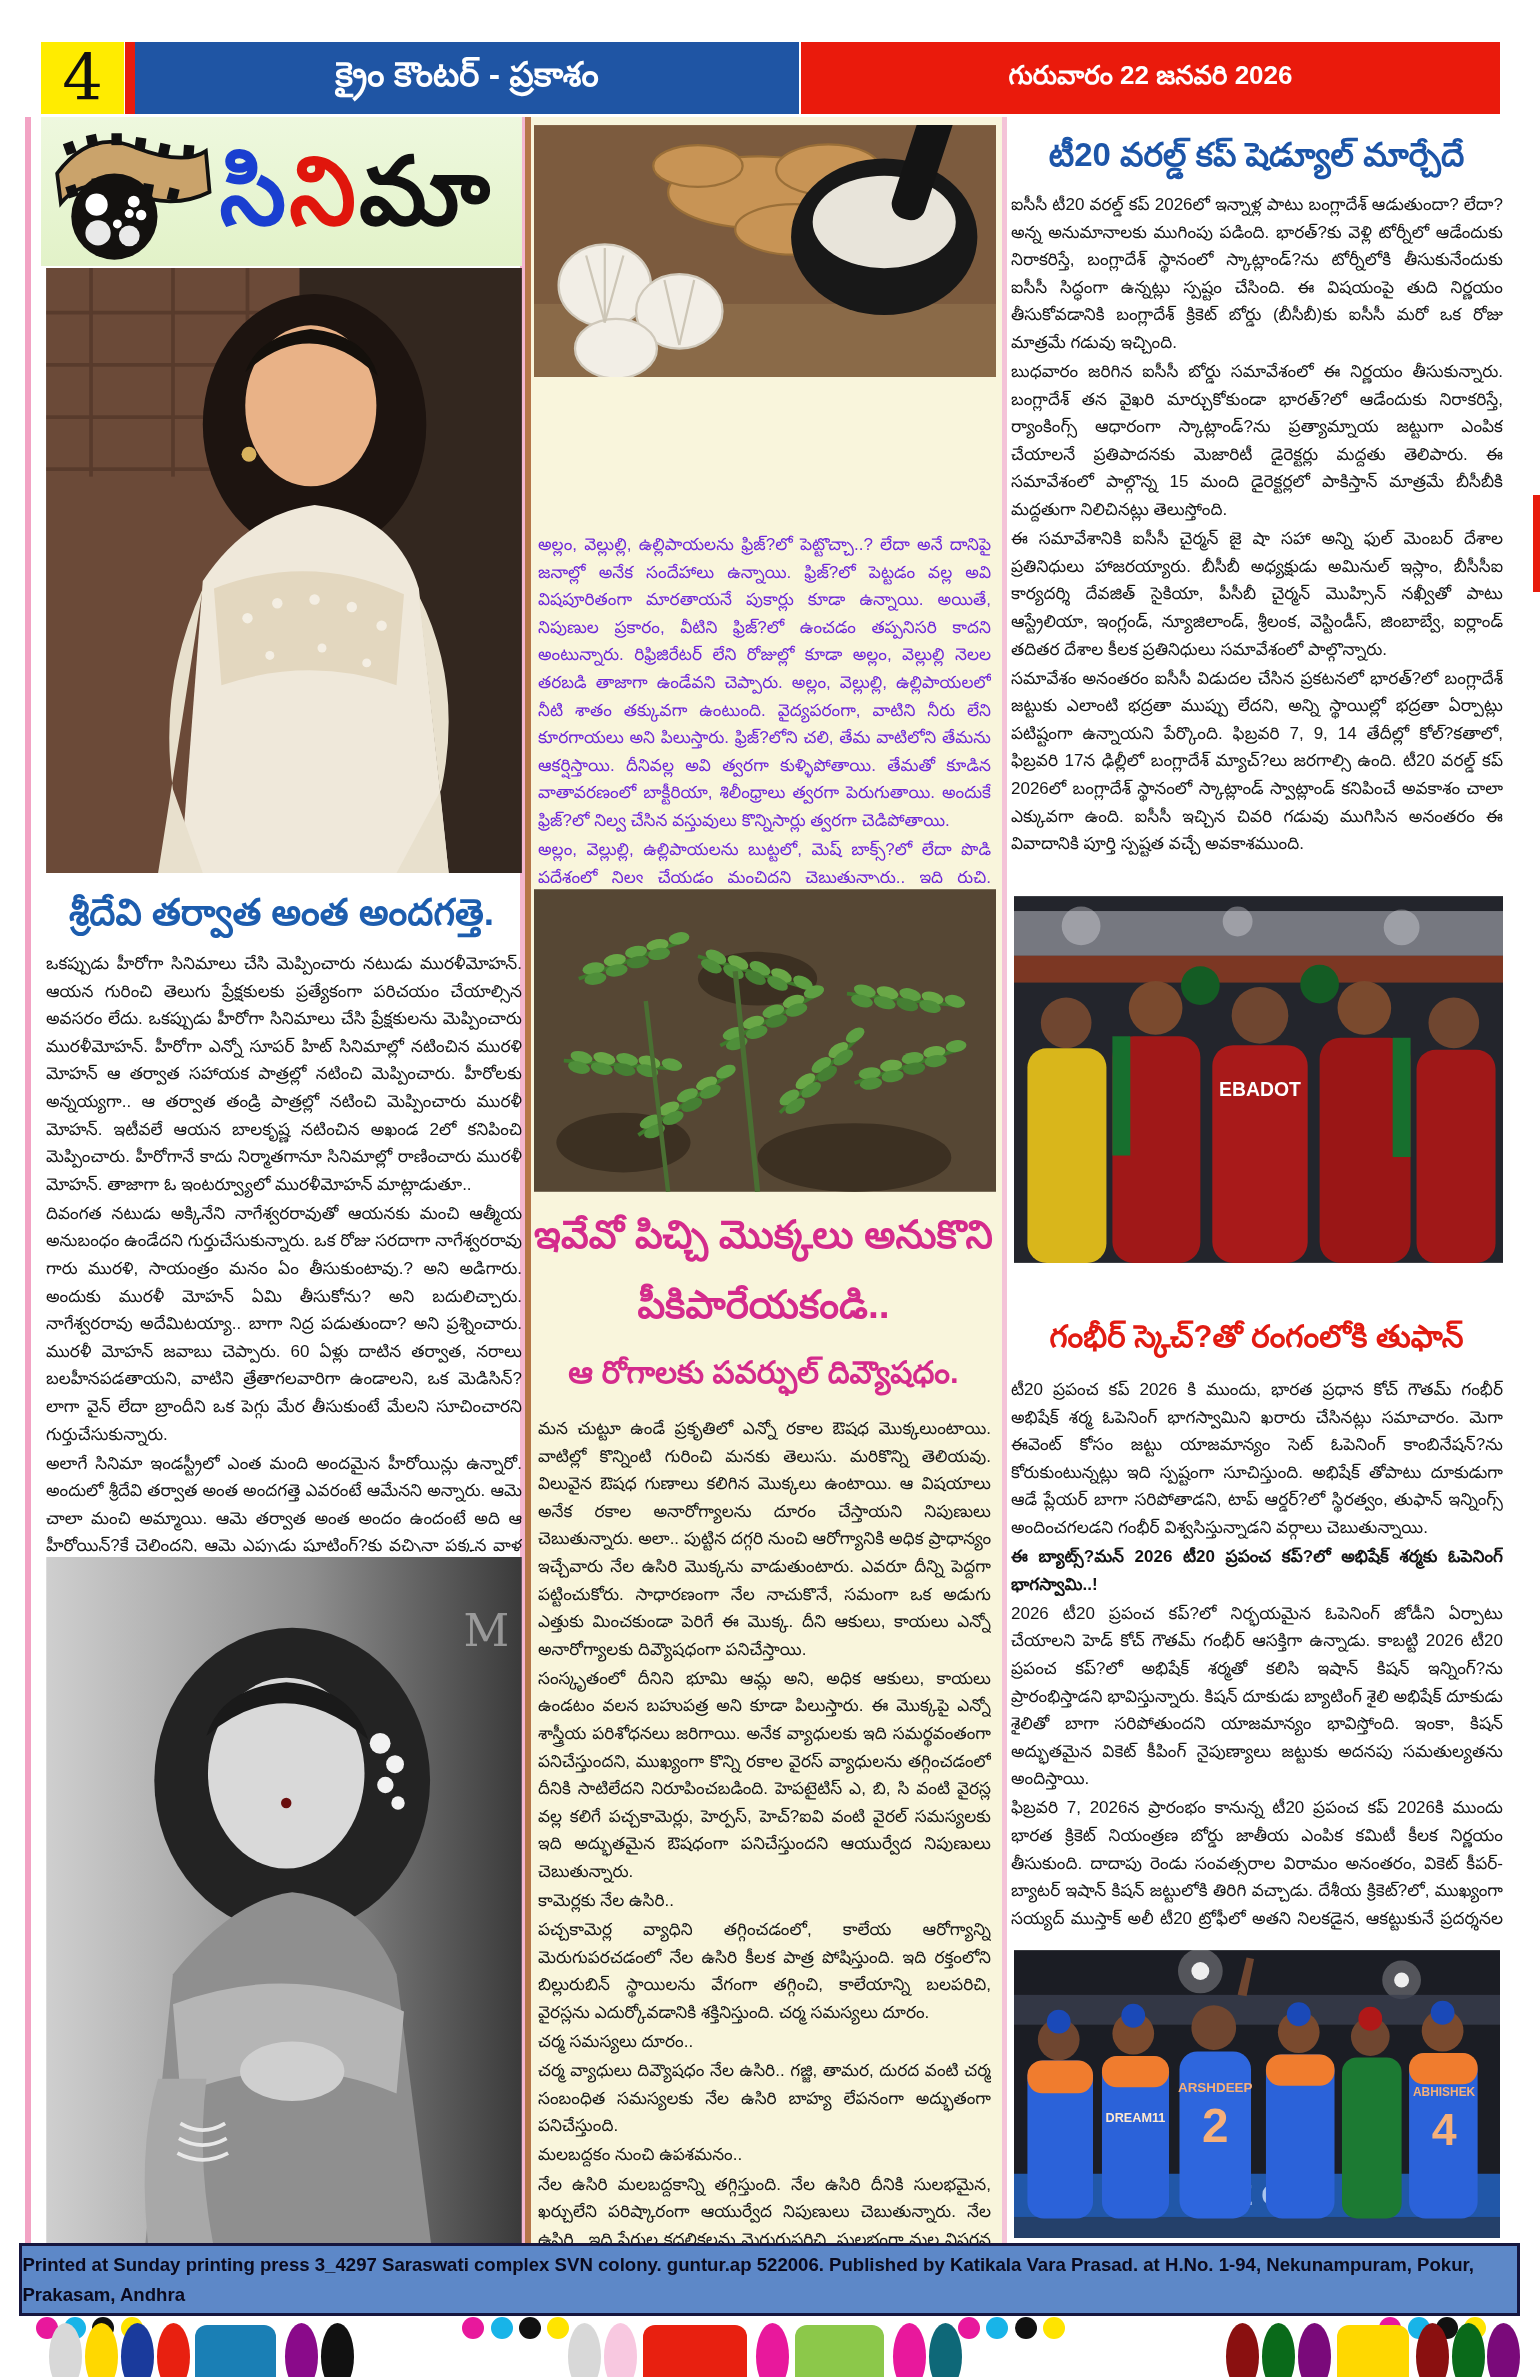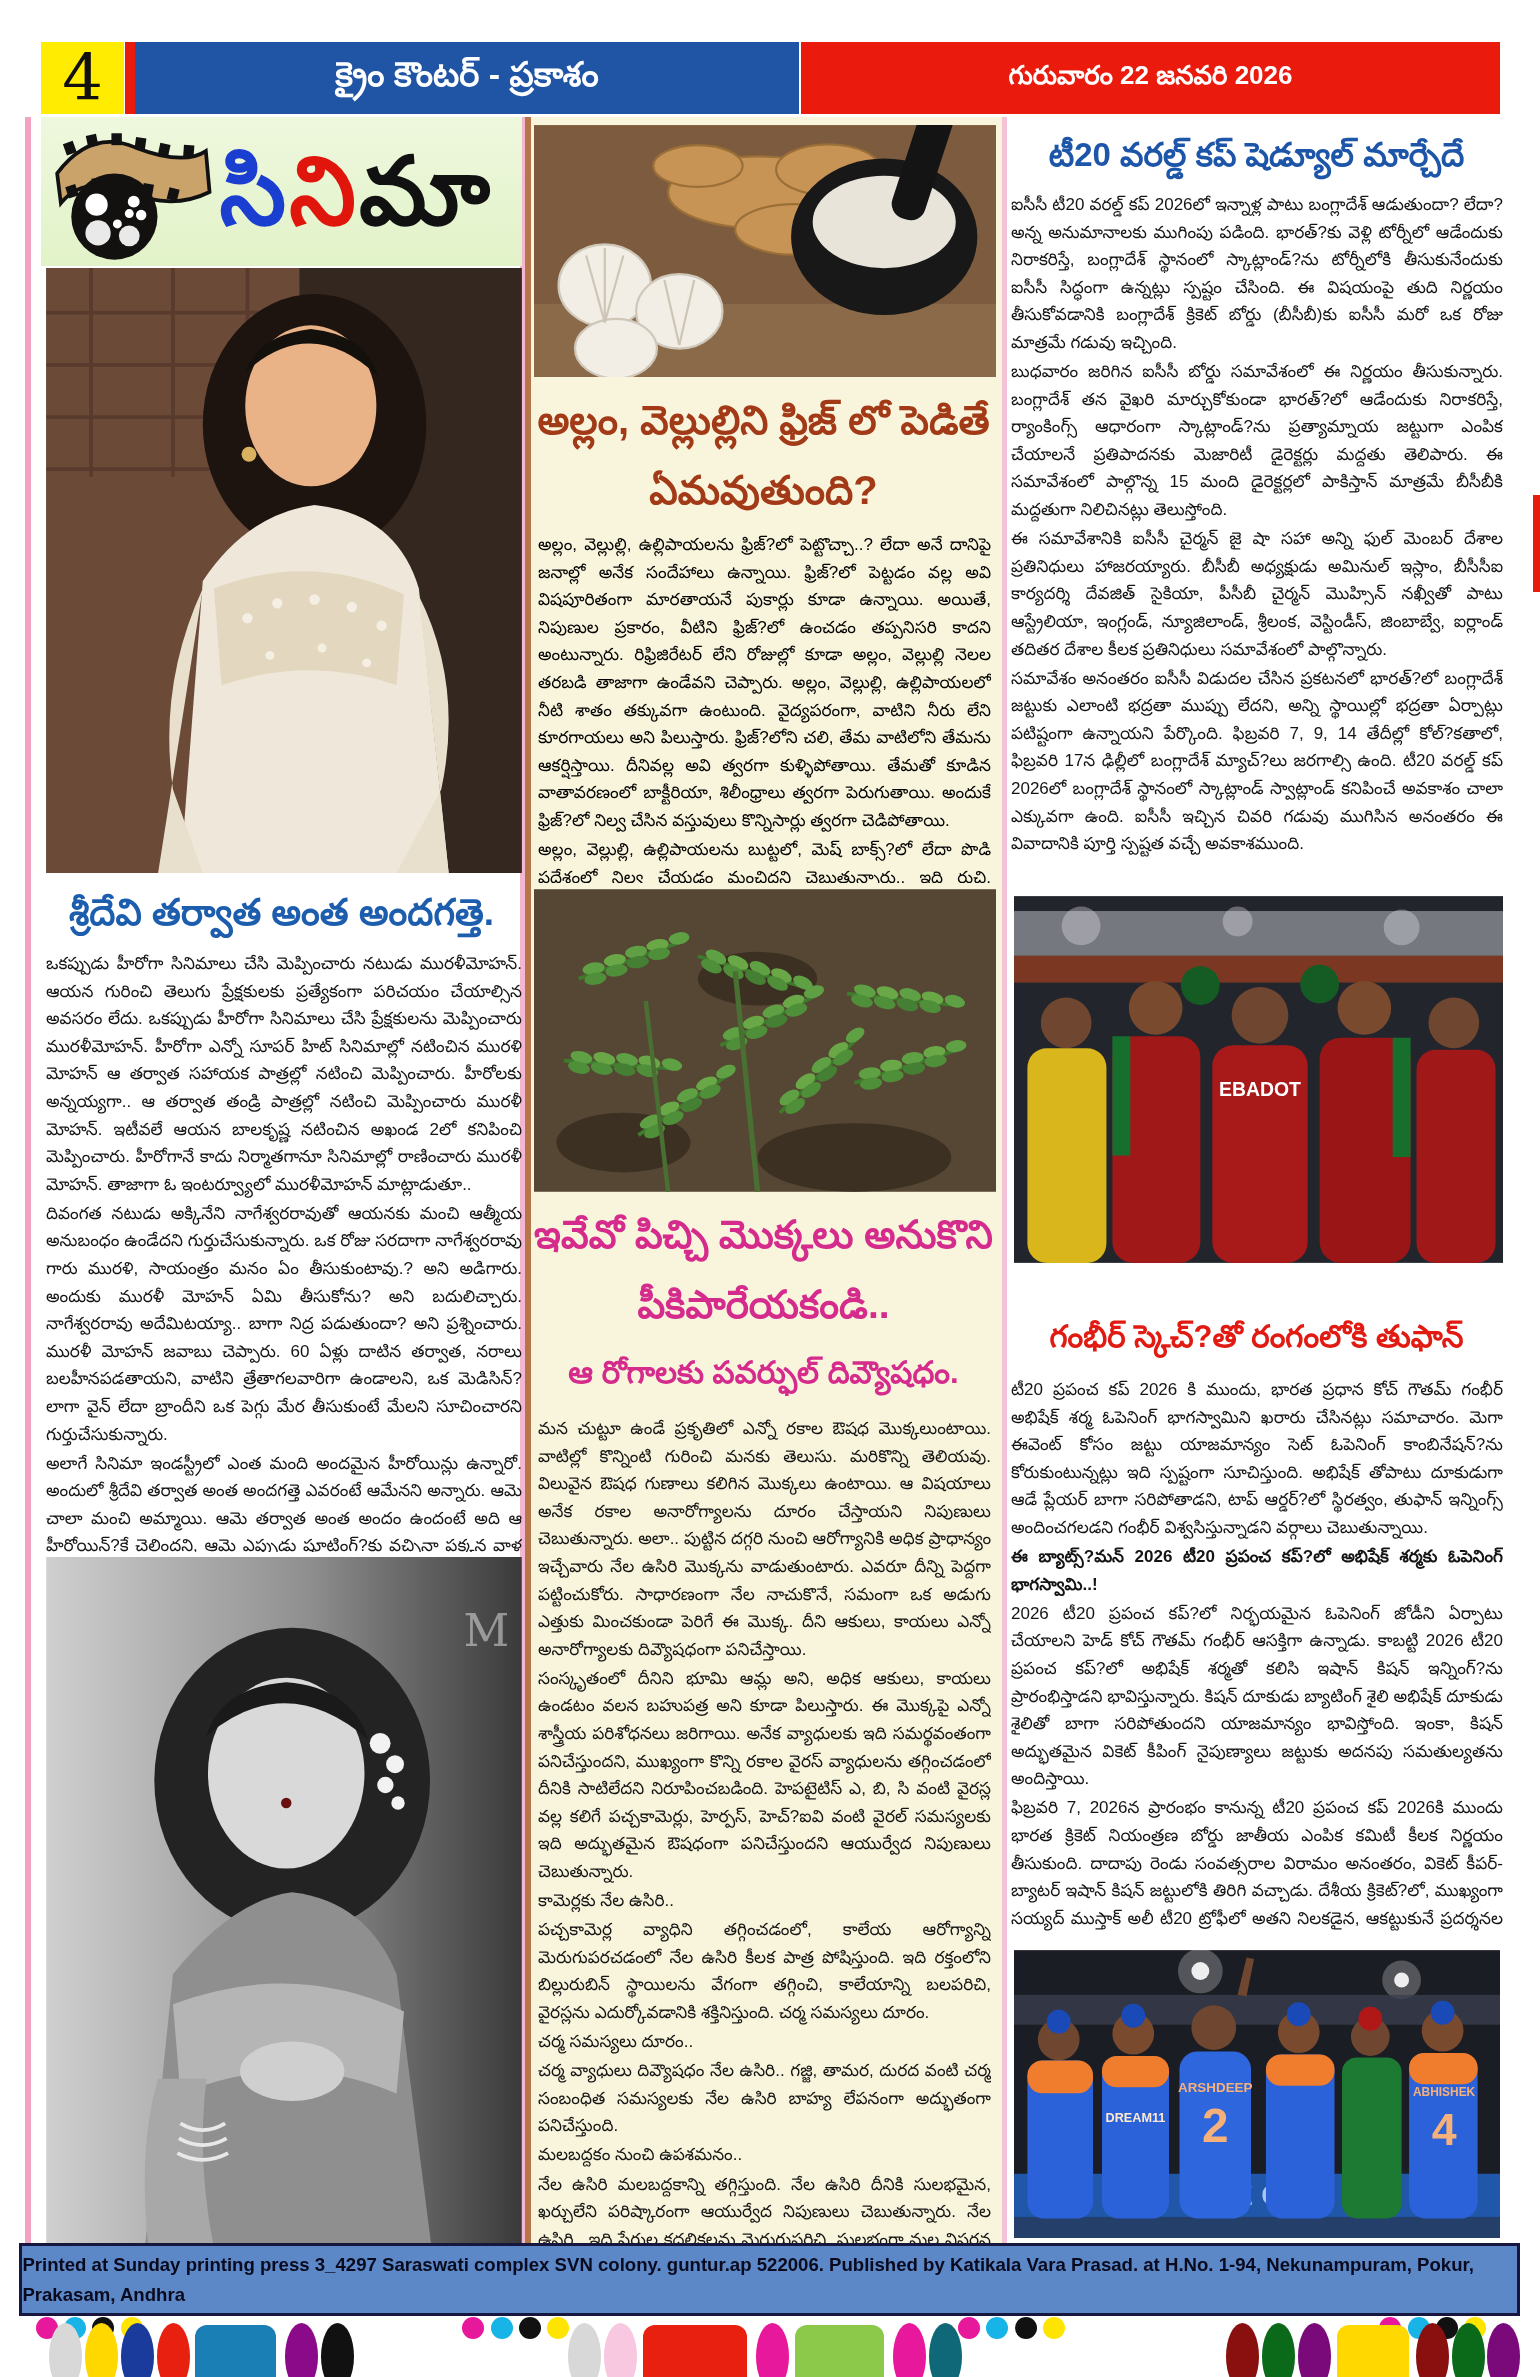--- a/index.html
+++ b/index.html
@@ -29,21 +29,21 @@
   
   .headline{font-weight:bold;text-align:center;overflow:hidden;}
   .hl-left{left:41px;top:880px;width:481px;height:66px;color:#1d5dae;font-size:37px;line-height:66px;}
   .hl-mid1{left:531px;top:385px;width:465px;height:143px;color:#a23a18;font-size:40px;line-height:70px;}
   .hl-mid2{left:531px;top:1200px;width:465px;height:143px;color:#d42b8c;font-size:39px;line-height:70px;}
   .hl-mid2sub{left:531px;top:1348px;width:465px;height:52px;color:#d42b8c;font-size:31px;line-height:49px;font-weight:bold;text-align:center;overflow:hidden;}
   .hl-right1{left:1008px;top:125px;width:497px;height:61px;color:#1d55a8;font-size:33px;line-height:60px;}
   .hl-right2{left:1008px;top:1306px;width:497px;height:64px;color:#e11b12;font-size:31px;line-height:61px;}
   .body-txt{font-size:17px;line-height:27.6px;text-align:justify;overflow:hidden;color:#141414;}
   .body-txt p{margin:0 0 1.5px 0;text-indent:0;}
-  .body-brown{color:#000000;}
+  .body-brown{color:#6d28d9;}
   .subhead{font-weight:normal;margin:3px 0 1.5px 0;}
   .lead-bold{font-weight:bold;}
   .left-body{left:46px;top:950px;width:476px;height:602px;}
   .mid-body1{left:538px;top:531px;width:453px;height:352px;}
   .mid-body2{left:538px;top:1415px;width:453px;height:848px;}
   .right-body1{left:1011px;top:191px;width:492px;height:699px;}
   .right-body2{left:1011px;top:1376px;width:492px;height:558px;}
   
   .cream-panel{left:525px;top:117px;width:477px;height:2153px;background:#f9f5dc;
                border-left:6.7px solid #b5764a;box-sizing:border-box;}
@@ -210,21 +210,20 @@
         <path d="M95 165 L95 265"></path>
         <path d="M120 175 L95 265"></path>
       <path d="M175 208 L195 295"></path>
         <path d="M215 208 L195 295"></path>
     </g>
     <ellipse cx="470" cy="150" rx="125" ry="105" fill="#181818"></ellipse>
     <ellipse cx="470" cy="130" rx="96" ry="62" fill="#e8e4da"></ellipse>
     <rect x="500" y="-40" width="46" height="170" rx="20" transform="rotate(18 523 45)" fill="#141414"></rect>
   </svg>
 
-  <div class="abs headline hl-mid1">అల్లం, వెల్లుల్లిని ఫ్రిజ్ లో పెడితే ఏమవుతుంది?</div>
 
   <div class="abs body-txt body-brown mid-body1">
     <p>అల్లం, వెల్లుల్లి, ఉల్లిపాయలను ఫ్రిజ్?లో పెట్టొచ్చా..? లేదా అనే దానిపై జనాల్లో అనేక సందేహాలు ఉన్నాయి. ఫ్రిజ్?లో పెట్టడం వల్ల అవి విషపూరితంగా మారతాయనే పుకార్లు కూడా ఉన్నాయి. అయితే, నిపుణుల ప్రకారం, వీటిని ఫ్రిజ్?లో ఉంచడం తప్పనిసరి కాదని అంటున్నారు. రిఫ్రిజిరేటర్ లేని రోజుల్లో కూడా అల్లం, వెల్లుల్లి నెలల తరబడి తాజాగా ఉండేవని చెప్పారు. అల్లం, వెల్లుల్లి, ఉల్లిపాయలలో నీటి శాతం తక్కువగా ఉంటుంది. వైద్యపరంగా, వాటిని నీరు లేని కూరగాయలు అని పిలుస్తారు. ఫ్రిజ్?లోని చలి, తేమ వాటిలోని తేమను ఆకర్షిస్తాయి. దీనివల్ల అవి త్వరగా కుళ్ళిపోతాయి. తేమతో కూడిన వాతావరణంలో బాక్టీరియా, శిలీంధ్రాలు త్వరగా పెరుగుతాయి. అందుకే ఫ్రిజ్?లో నిల్వ చేసిన వస్తువులు కొన్నిసార్లు త్వరగా చెడిపోతాయి.</p>
     <p>అల్లం, వెల్లుల్లి, ఉల్లిపాయలను బుట్టలో, మెష్ బాక్స్?లో లేదా పొడి ప్రదేశంలో నిల్వ చేయడం మంచిదని చెబుతున్నారు.. ఇది రుచి, నాణ్యతను కాపాడుతుంది. మీరు దానిని ఫ్రిజ్?లో ఉంచితే అందులో అవి విషపూరితం కావు. కానీ మీరు వాటిని తడిగా నిల్వ చేస్తే, అవి త్వరగా చెడిపోతాయి. కాబట్టి, పొడి ప్రదేశం ఉత్తమం. పైగా ఫ్రిజ్?లో ఇతర పదార్థాల కంటే వీటి నాణ్యత ఎక్కువ కాలం ఉంటుంది. మొత్తం మీద ఎప్పటికప్పుడు అల్లం వెల్లుల్లి పేస్ట్ ని తయారు చేసుకోవడం మంచిది. అలా చేస్తే వంట రుచి కూడా సూపర్?గా ఉంటుంది.</p>
   </div>
 
   <svg class="abs photo ph-plant" viewBox="0 0 620 406">
     <rect width="620" height="406" fill="#564734"></rect>
     <g fill="#3c3022">
         <ellipse cx="120" cy="340" rx="90" ry="40"></ellipse>

